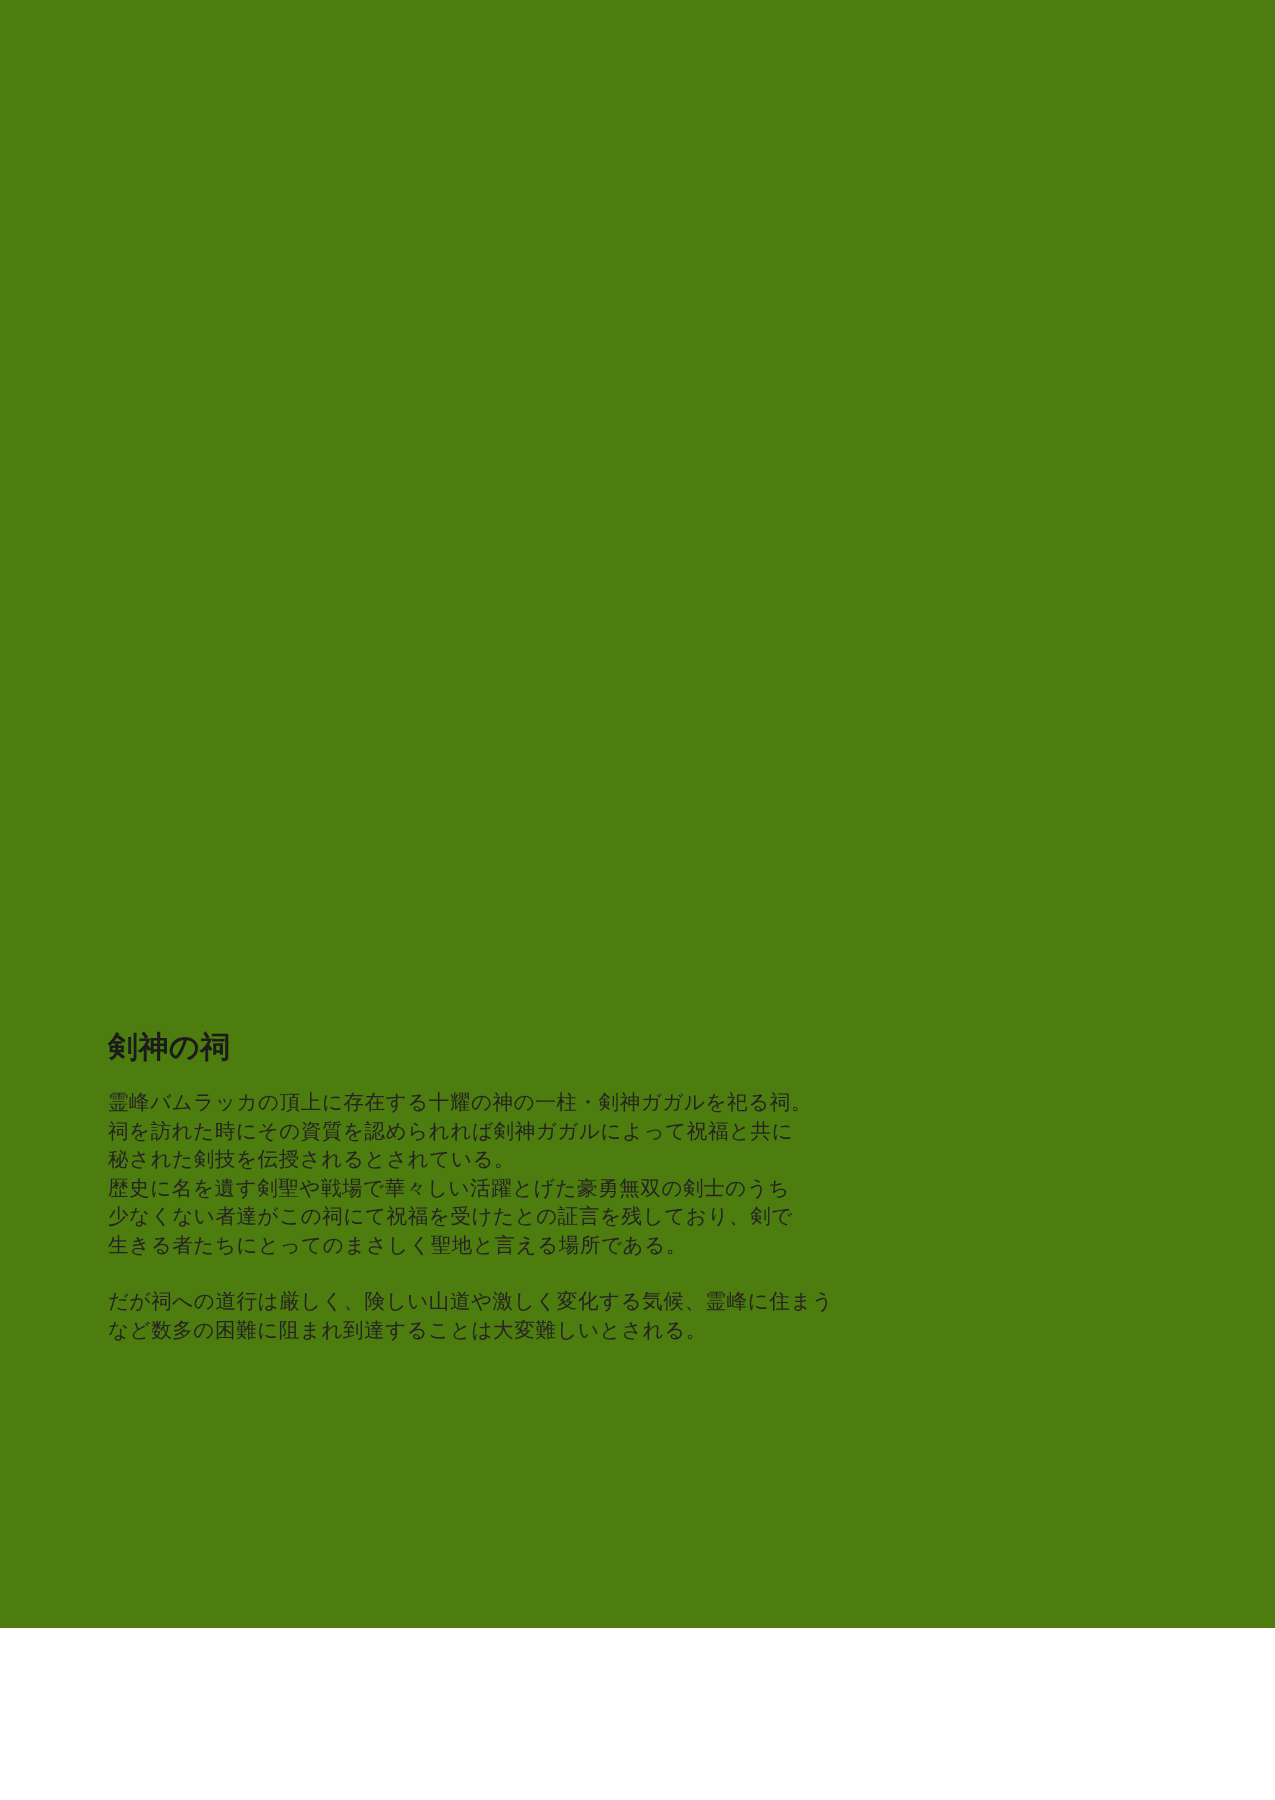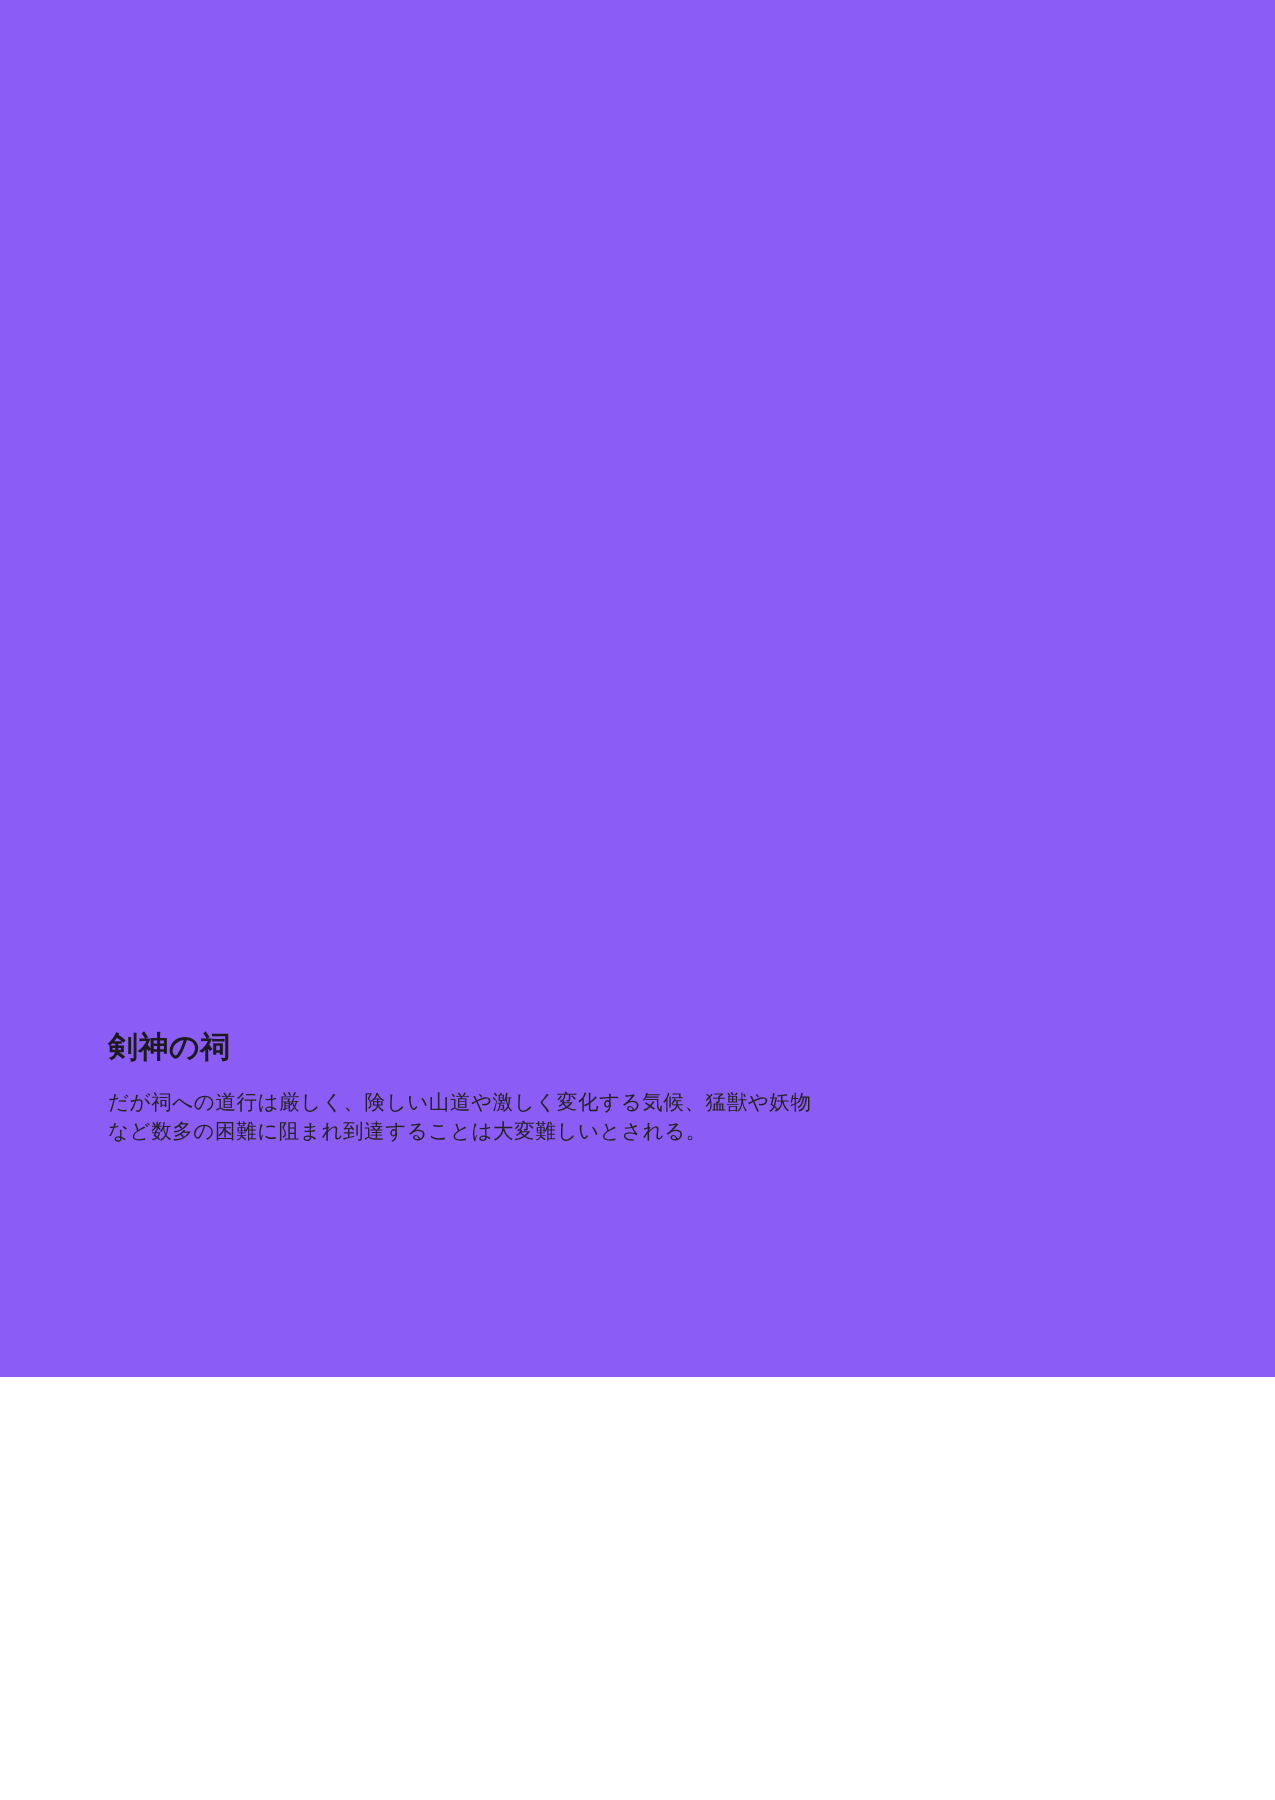--- a/index.html
+++ b/index.html
@@ -14,22 +14,22 @@
     font-family: "Liberation Serif", "DejaVu Serif", serif;
     color: #231f20;
     overflow: hidden;
   }
 
   .page {
     position: absolute;
     left: 0;
     top: 0;
     width: 1275px;
-    height: 1377px;
-    background: #8b5cf6;
+    height: 1628px;
+    background: #4d7c0f;
   }
 
   .content {
     position: absolute;
     left: 108px;
     top: 1028px;
     width: 900px;
   }
 
   .doc-title {
@@ -56,16 +56,22 @@
   .para + .para {
     margin-top: 28px;
   }
 </style>
 </head>
 <body>
 
 <div class="page">
   <div class="content">
     <h1 class="doc-title">剣神の祠</h1>
-    <p class="para">だが祠への道行は厳しく、険しい山道や激しく変化する気候、猛獣や妖物
+    <p class="para">霊峰バムラッカの頂上に存在する十耀の神の一柱・剣神ガガルを祀る祠。
+祠を訪れた時にその資質を認められれば剣神ガガルによって祝福と共に
+秘された剣技を伝授されるとされている。
+歴史に名を遺す剣聖や戦場で華々しい活躍とげた豪勇無双の剣士のうち
+少なくない者達がこの祠にて祝福を受けたとの証言を残しており、剣で
+生きる者たちにとってのまさしく聖地と言える場所である。</p>
+    <p class="para">だが祠への道行は厳しく、険しい山道や激しく変化する気候、霊峰に住まう
 など数多の困難に阻まれ到達することは大変難しいとされる。</p>
   </div>
 </div>
 
 </body></html>

